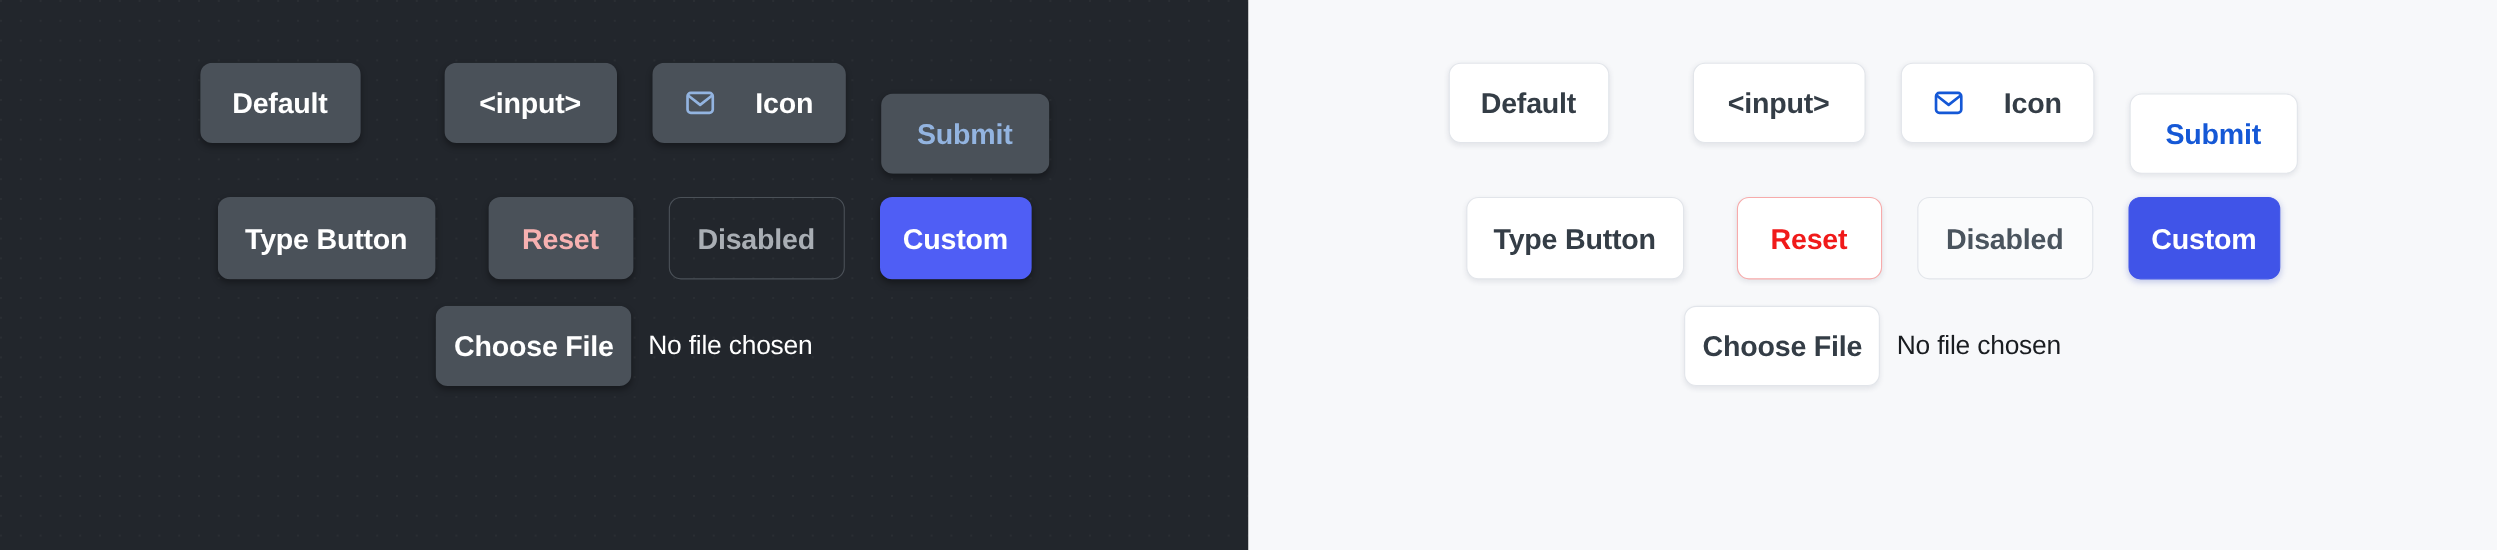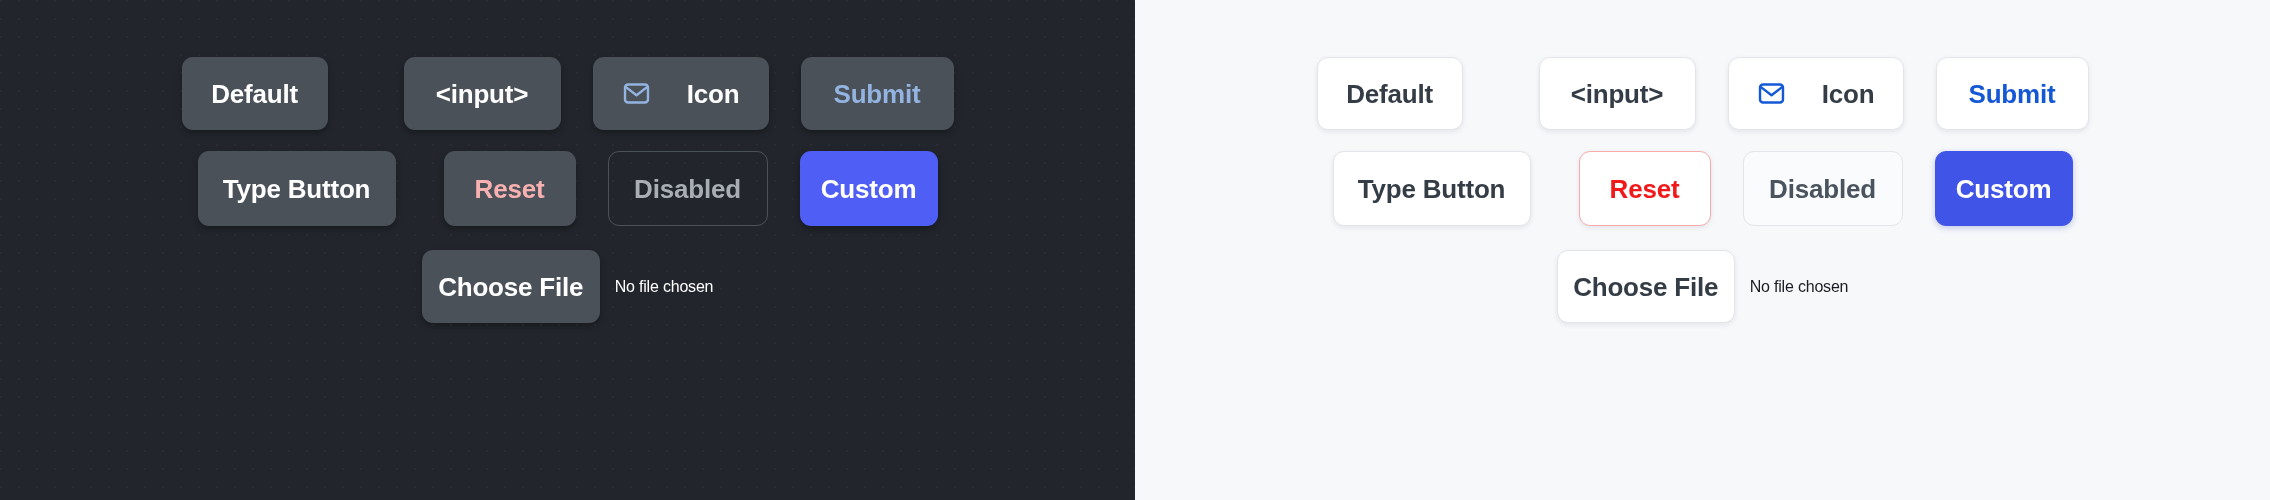--- a/index.html
+++ b/index.html
@@ -118,21 +118,21 @@
     color: #ffffff;
     border-color: #4054e8;
     box-shadow: 0 2px 6px rgba(40,60,180,0.26);
   }
   .light .file-label { color: #1a1d21; }
 
   
   .w-default  { width: 146px; }
   .w-input    { width: 157px; margin-left: 44px; }
   .w-icon     { width: 176px; gap: 36px; }
-  .w-submit   { width: 153px; }
+  .w-submit   { width: 153px; margin-top: 28px; }
 
   .w-type     { width: 198px; }
   .w-reset    { width: 132px; margin-left: 16px; }
   .w-disabled { width: 160px; }
   .w-custom   { width: 138px; }
 
   .w-choose   { width: 178px; }
 
   
   .mail-icon {
@@ -140,21 +140,21 @@
     height: 29px;
     flex: 0 0 auto;
     display: block;
   }
   .dark .mail-icon { stroke: #93b4e0; }
   .light .mail-icon { stroke: #1558d6; }
 
   
   .file-label {
     font-family: "Liberation Sans", sans-serif;
-    font-size: 16px;
+    font-size: 24px;
     font-weight: normal;
     letter-spacing: -0.2px;
     margin-left: 15px;
     white-space: nowrap;
     text-align: center;
   }
 </style>
 </head>
 <body>
 

